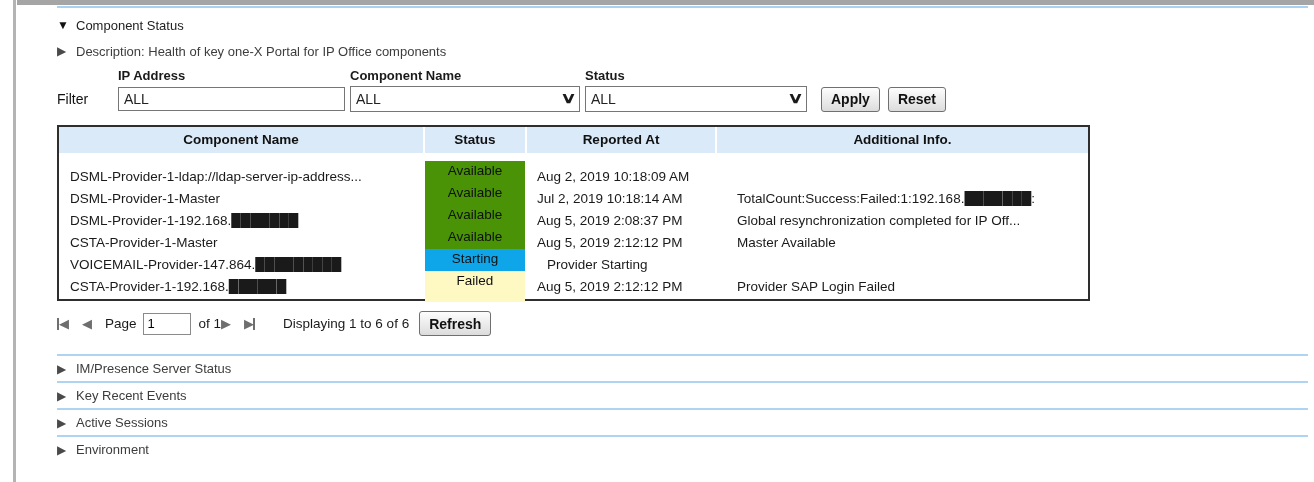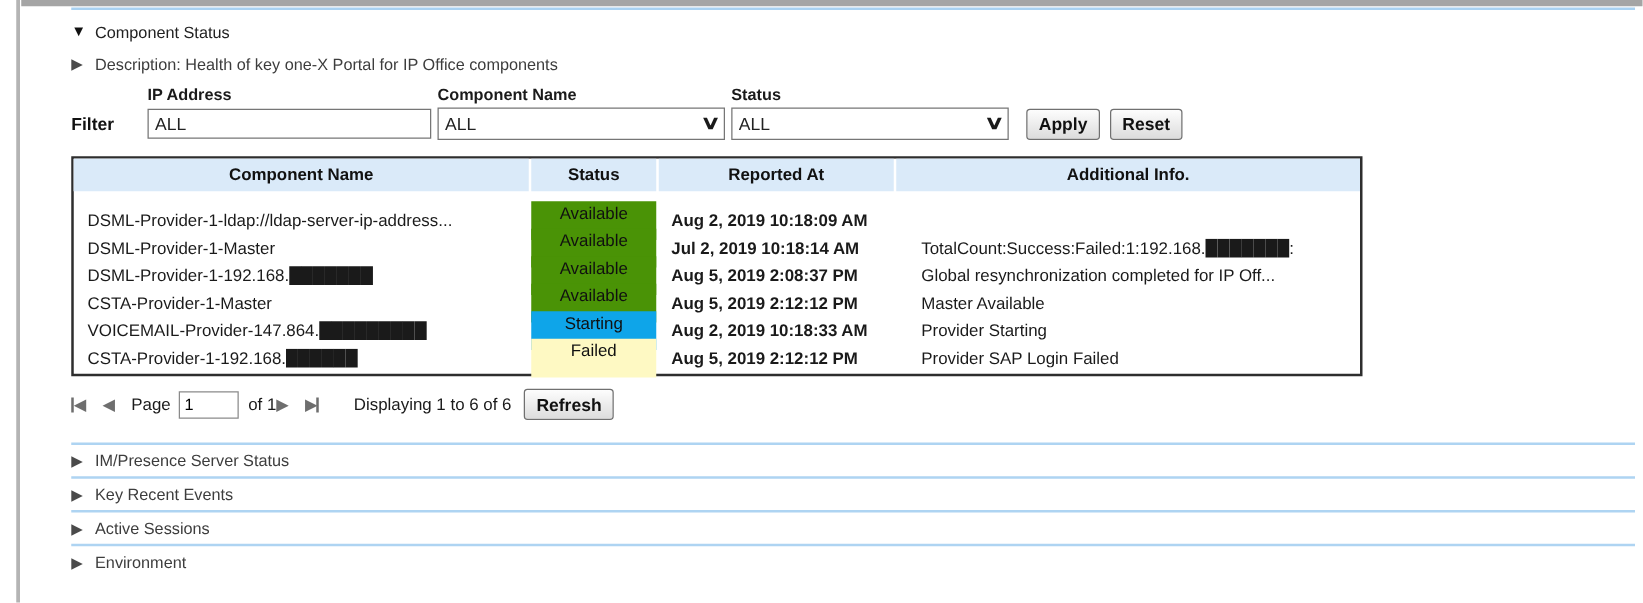--- a/index.html
+++ b/index.html
@@ -21,21 +21,21 @@
 
   .desc-row { display:flex; align-items:center; gap:5px; height:16px; margin-top:9px; }
   .desc-text { font-size:13px; color:#3d3d3d; }
 
   
   .filter-labels { display:flex; margin-top:9px; height:15px; font-size:13px; font-weight:bold; }
   .fl-spacer { width:61px; }
   .fl-ip { width:232px; } .fl-comp { width:235px; } .fl-status { width:222px; }
 
   .filter-row { display:flex; align-items:center; margin-top:3px; height:26px; }
-  .filter-label { width:61px; font-size:14px; font-weight:bold; color:#111; }
+  .filter-label { width:61px; font-size:14px; font-weight:normal; color:#111; }
   .filter-input { width:227px; height:24px; border:1px solid #767676; font-size:14px;
                   padding:0 5px; font-family:"Liberation Sans",sans-serif; color:#222; }
   .select-wrap { position:relative; margin-left:5px; }
   .select-wrap.w1 { width:230px; } .select-wrap.w2 { width:222px; }
   select { appearance:none; -webkit-appearance:none; width:100%; height:26px;
            border:1px solid #767676; background:#fff; font-size:14px; padding:0 26px 0 5px;
            font-family:"Liberation Sans",sans-serif; color:#222; border-radius:0; }
   .chev { position:absolute; right:6px; top:3px; font-size:15px; font-weight:bold;
           color:#1a1a1a; pointer-events:none; transform:scaleX(1.5); }
 
@@ -49,21 +49,21 @@
                 padding-bottom:6px; }
   .t-head { display:grid; grid-template-columns:364px 100px 188px 1fr; column-gap:2px;
             background:#fff; }
   .t-head .hc { background:#daeaf9; height:26px; line-height:26px; text-align:center;
                 font-size:13.5px; font-weight:bold; color:#111; }
   .t-body { margin-top:8px; }
   .t-row { display:grid; grid-template-columns:364px 100px 188px 1fr; column-gap:2px;
            height:22px; align-items:center; font-size:13.5px; }
   .c-name { padding-left:11px; white-space:nowrap; overflow:hidden; }
   .c-status { height:31px; line-height:20px; text-align:center; color:#101010; }
-  .c-time { padding-left:10px; white-space:nowrap;font-weight:bold; }
+  .c-time { padding-left:10px; white-space:nowrap; }
   .c-info { padding-left:20px; white-space:nowrap; overflow:hidden; }
 
   
   .pager { display:flex; align-items:center; margin-top:9px; height:27px; font-size:13.5px; }
   .pg-btn { display:flex; align-items:center; color:#6e6e6e; font-size:13px; cursor:pointer;
             margin-right:14px; user-select:none; }
   .pg-bar { width:2px; height:12px; background:#6e6e6e; }
   .pg-btn .g { letter-spacing:-1px; }
   .pager .lbl { margin-right:6px; }
   .page-input { width:48px; height:22px; border:1px solid #8a8a8a; font-size:13px; padding:0 4px;
@@ -148,21 +148,20 @@
       </div>
       <div class="t-row">
         <div class="c-name">CSTA-Provider-1-Master</div>
         <div class="c-status" style="background-color: rgb(74, 147, 6);">Available</div>
         <div class="c-time">Aug 5, 2019 2:12:12 PM</div>
         <div class="c-info">Master Available</div>
       </div>
       <div class="t-row">
         <div class="c-name">VOICEMAIL-Provider-147.864.█████████</div>
         <div class="c-status" style="background-color: #0ea5e9;">Starting</div>
-        <div class="c-time">Aug 2, 2019 10:18:33 AM</div>
         <div class="c-info">Provider Starting</div>
       </div>
       <div class="t-row">
         <div class="c-name">CSTA-Provider-1-192.168.██████</div>
         <div class="c-status" style="background-color: #fef9c3;">Failed</div>
         <div class="c-time">Aug 5, 2019 2:12:12 PM</div>
         <div class="c-info">Provider SAP Login Failed</div>
       </div>
     </div>
   </div>

